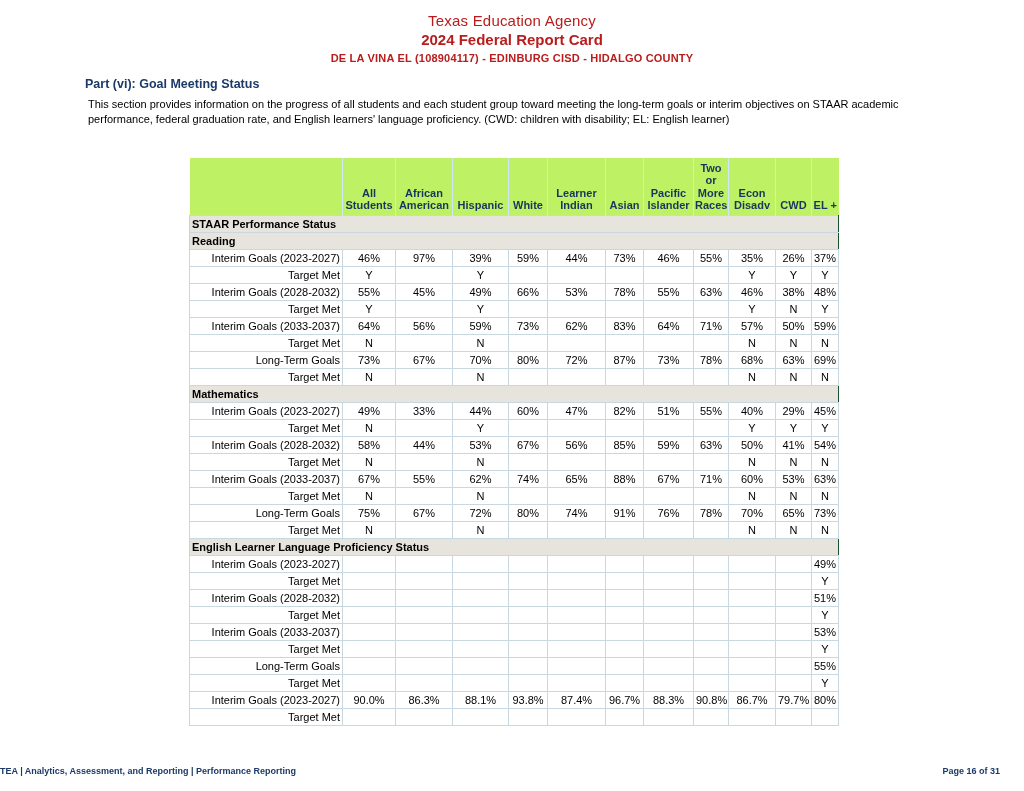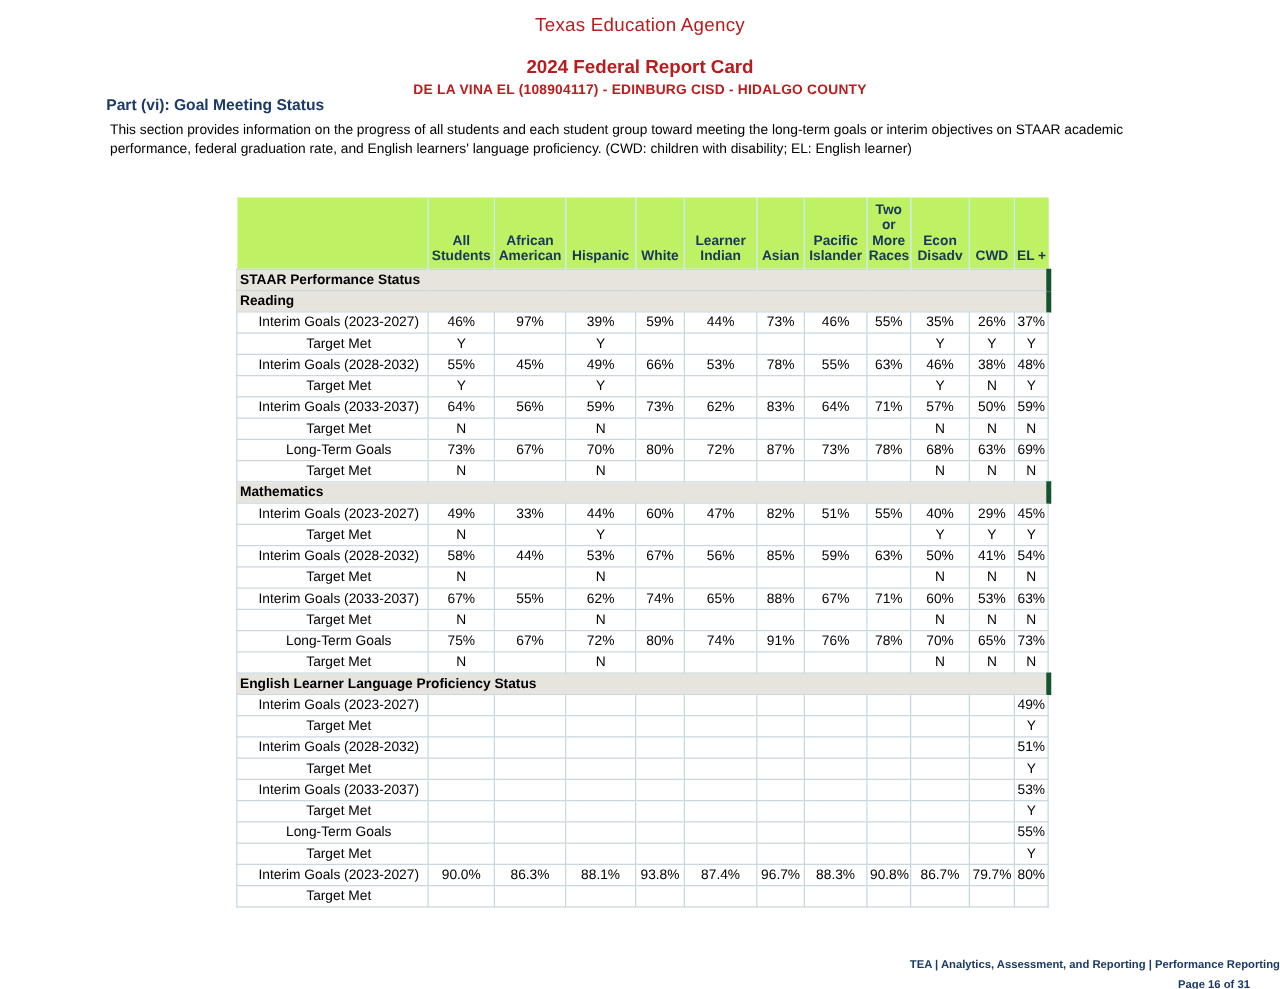--- a/index.html
+++ b/index.html
@@ -6,21 +6,21 @@
   html, body { margin: 0; padding: 0; }
   body {
     width: 1024px; height: 791px;
     background: #ffffff;
     font-family: "Liberation Sans", "DejaVu Sans", sans-serif;
     position: relative;
     overflow: hidden;
   }
   .doc-header { position: absolute; top: 12px; left: 0; width: 100%; text-align: center; color: #b91c1c; }
   .agency { font-size: 15px; letter-spacing: 0.2px; }
-  .report-title { font-size: 15px; font-weight: bold; margin-top: 16px; }
+  .report-title { font-size: 15px; font-weight: bold; margin-top: 2px; }
   .campus { font-size: 11px; font-weight: bold; margin-top: 4px; letter-spacing: 0.2px; }
 
   .part-heading { position: absolute; left: 85px; top: 77px; font-size: 12.5px; font-weight: bold; color: #1b3a68; }
   .description { position: absolute; left: 88px; top: 97px; width: 849px; font-size: 11px; line-height: 14.6px; color: #000; }
 
   table.goal-table {
     position: absolute; left: 189px; top: 158px;
     border-collapse: collapse; table-layout: fixed;
     width: 649px;
   }
@@ -34,33 +34,33 @@
   }
   thead th:first-child { border-left: none; }
   tbody tr { height: 17px; }
   tbody td {
     font-size: 11px; color: #000;
     border: 1px solid #c9d7e1;
     padding: 0 2px;
     white-space: nowrap; overflow: hidden;
     vertical-align: middle;
   }
-  tbody td.lbl { text-align: center; padding-left: 12px; }
+  tbody td.lbl { text-align: right; padding-left: 12px; }
   tbody td.val { text-align: center; }
   tbody td.section {
     background: #E7E4DD;
     font-weight: bold;
     padding-left: 2px;
     border-left: 1px solid #d2cfc7;
-    border-right: 4px solid #14532d;
+    border-right: 1px solid #14532d;
   }
 
   .doc-footer { position: absolute; top: 766px; left: 0; width: 100%; height: 14px; font-size: 9px; font-weight: bold; color: #1b3a68; }
-  .footer-center { width: 100%; text-align: right; }
-  .footer-page { position: absolute; right: 24px; top: 16px; }
+  .footer-center { width: 100%; text-align: left; }
+  .footer-page { position: absolute; right: 24px; top: 0; }
 </style>
 </head>
 <body>
 
 <div class="doc-header">
   <div class="agency">Texas Education Agency</div>
   <div class="report-title">2024 Federal Report Card</div>
   <div class="campus">DE LA VINA EL (108904117) - EDINBURG CISD - HIDALGO COUNTY</div>
 </div>
 

